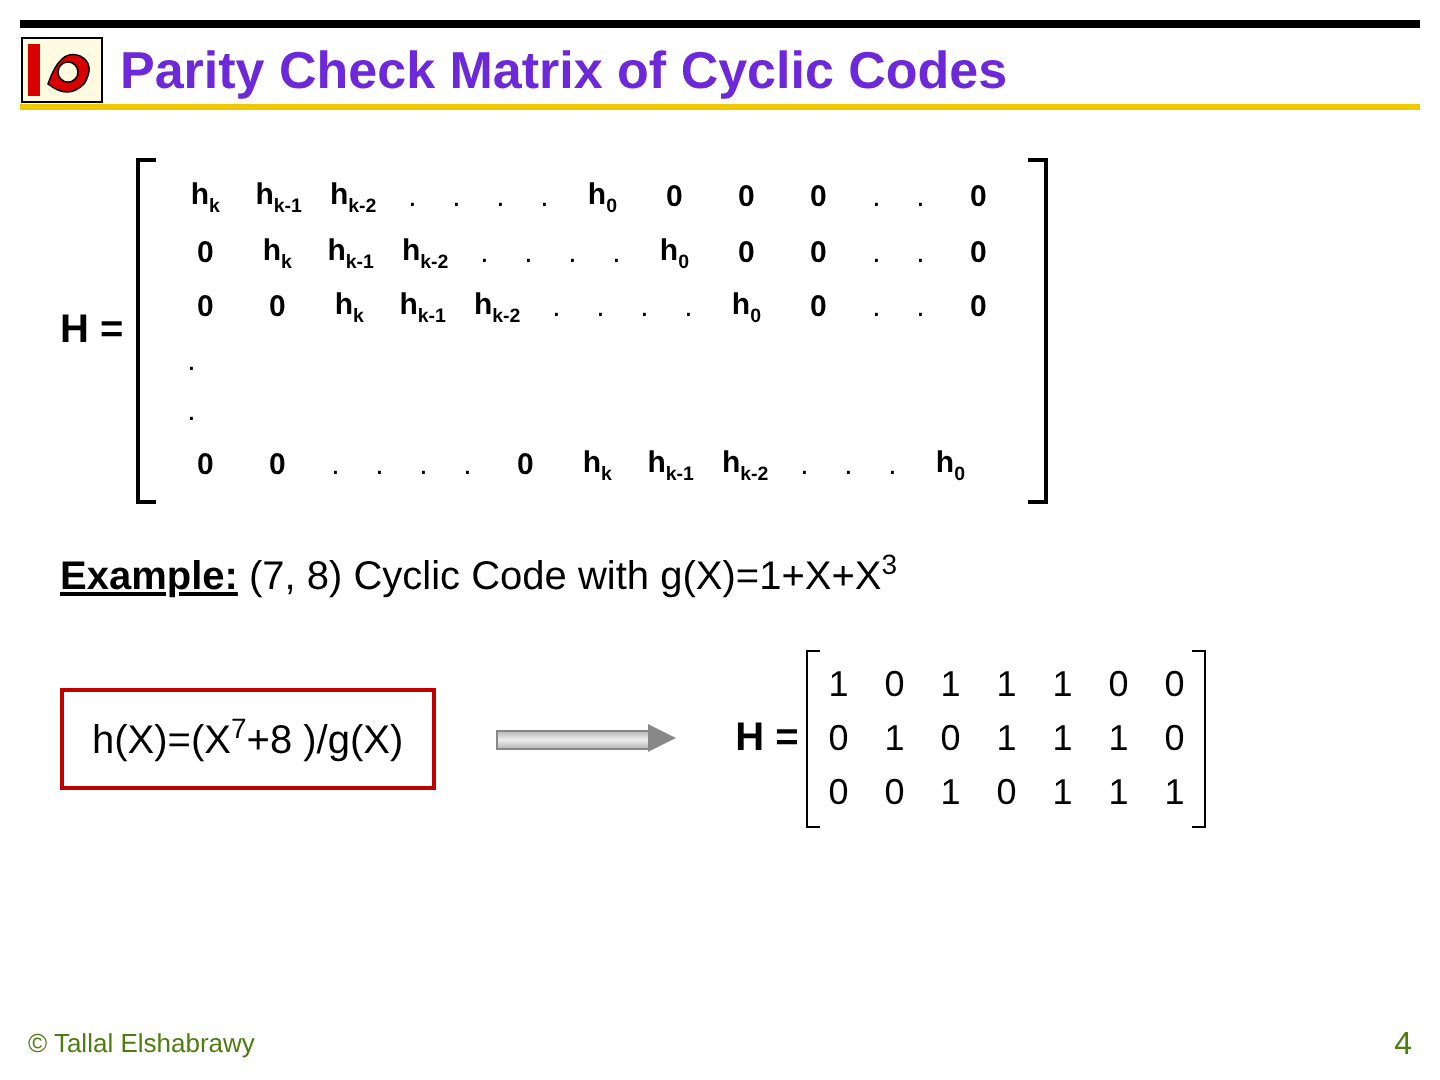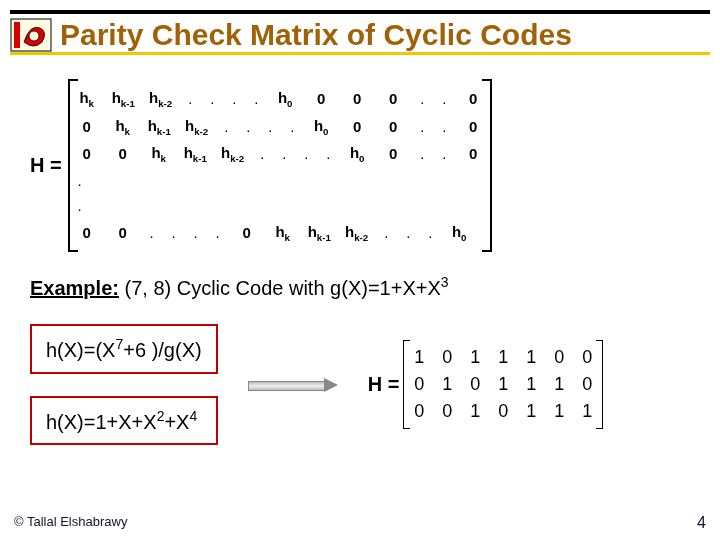--- a/index.html
+++ b/index.html
@@ -22,44 +22,44 @@
     align-items: center;
     padding: 4px 10px 0 10px;
   }
   .logo {
     width: 42px;
     height: 34px;
     margin-right: 8px;
     flex-shrink: 0;
   }
   .title {
-    font-size: 30px;
+    font-size: 26px;
     font-weight: bold;
-    color: #a16207;
+    color: #6d28d9;
     white-space: nowrap;
   }
   .midbar {
     height: 3px;
     background: #f0c800;
     margin: 0 10px;
   }
   .matrix-area {
     margin: 24px 30px 10px 30px;
     display: flex;
     align-items: center;
   }
   .heq {
     font-size: 20px;
     font-weight: bold;
     margin-right: 6px;
     white-space: nowrap;
   }
   .big-matrix {
     position: relative;
-    padding: 6px 8px;
+    padding: 6px 24px;
   }
   .big-matrix::before,
   .big-matrix::after {
     content: "";
     position: absolute;
     top: 0;
     bottom: 0;
     width: 8px;
     border-top: 2px solid #000;
     border-bottom: 2px solid #000;
@@ -142,21 +142,21 @@
   .heq2 { font-size: 20px; font-weight: bold; margin-right: 4px; }
 
   .footer {
     position: absolute;
     bottom: 8px;
     left: 14px;
     right: 14px;
     display: flex;
     justify-content: space-between;
     font-size: 13px;
-    color: #0f172a;
+    color: #4d7c0f;
   }
   .pagenum { font-size: 16px; }
 </style>
 </head>
 <body>
 
 <div class="topbar"></div>
 
 <div class="header">
   <svg class="logo" viewBox="0 0 42 34">
@@ -246,24 +246,21 @@
   </div>
 </div>
 
 <div class="example">
   <span class="underline">Example:</span><span> (7, 8) Cyclic Code with g(X)=1+X+X</span><span class="sup">3</span>
 </div>
 
 <div class="midsection">
   <div class="leftcol">
     <div class="box">
-      <span>h(X)=(X</span><span class="sup">7</span><span>+6 )/g(X)</span>
-    </div>
-    <div class="box">
-      <span>h(X)=1+X+X</span><span class="sup">2</span><span>+X</span><span class="sup">4</span>
+      <span>h(X)=(X</span><span class="sup">7</span><span>+8 )/g(X)</span>
     </div>
   </div>
   <div class="arrow">
     <div class="shaft"></div>
       <div class="head"></div>
   </div>
   <div style="display:flex;align-items:center;">
     <span class="heq2">H =</span>
     <div class="small-matrix">
       <div class="srow">

